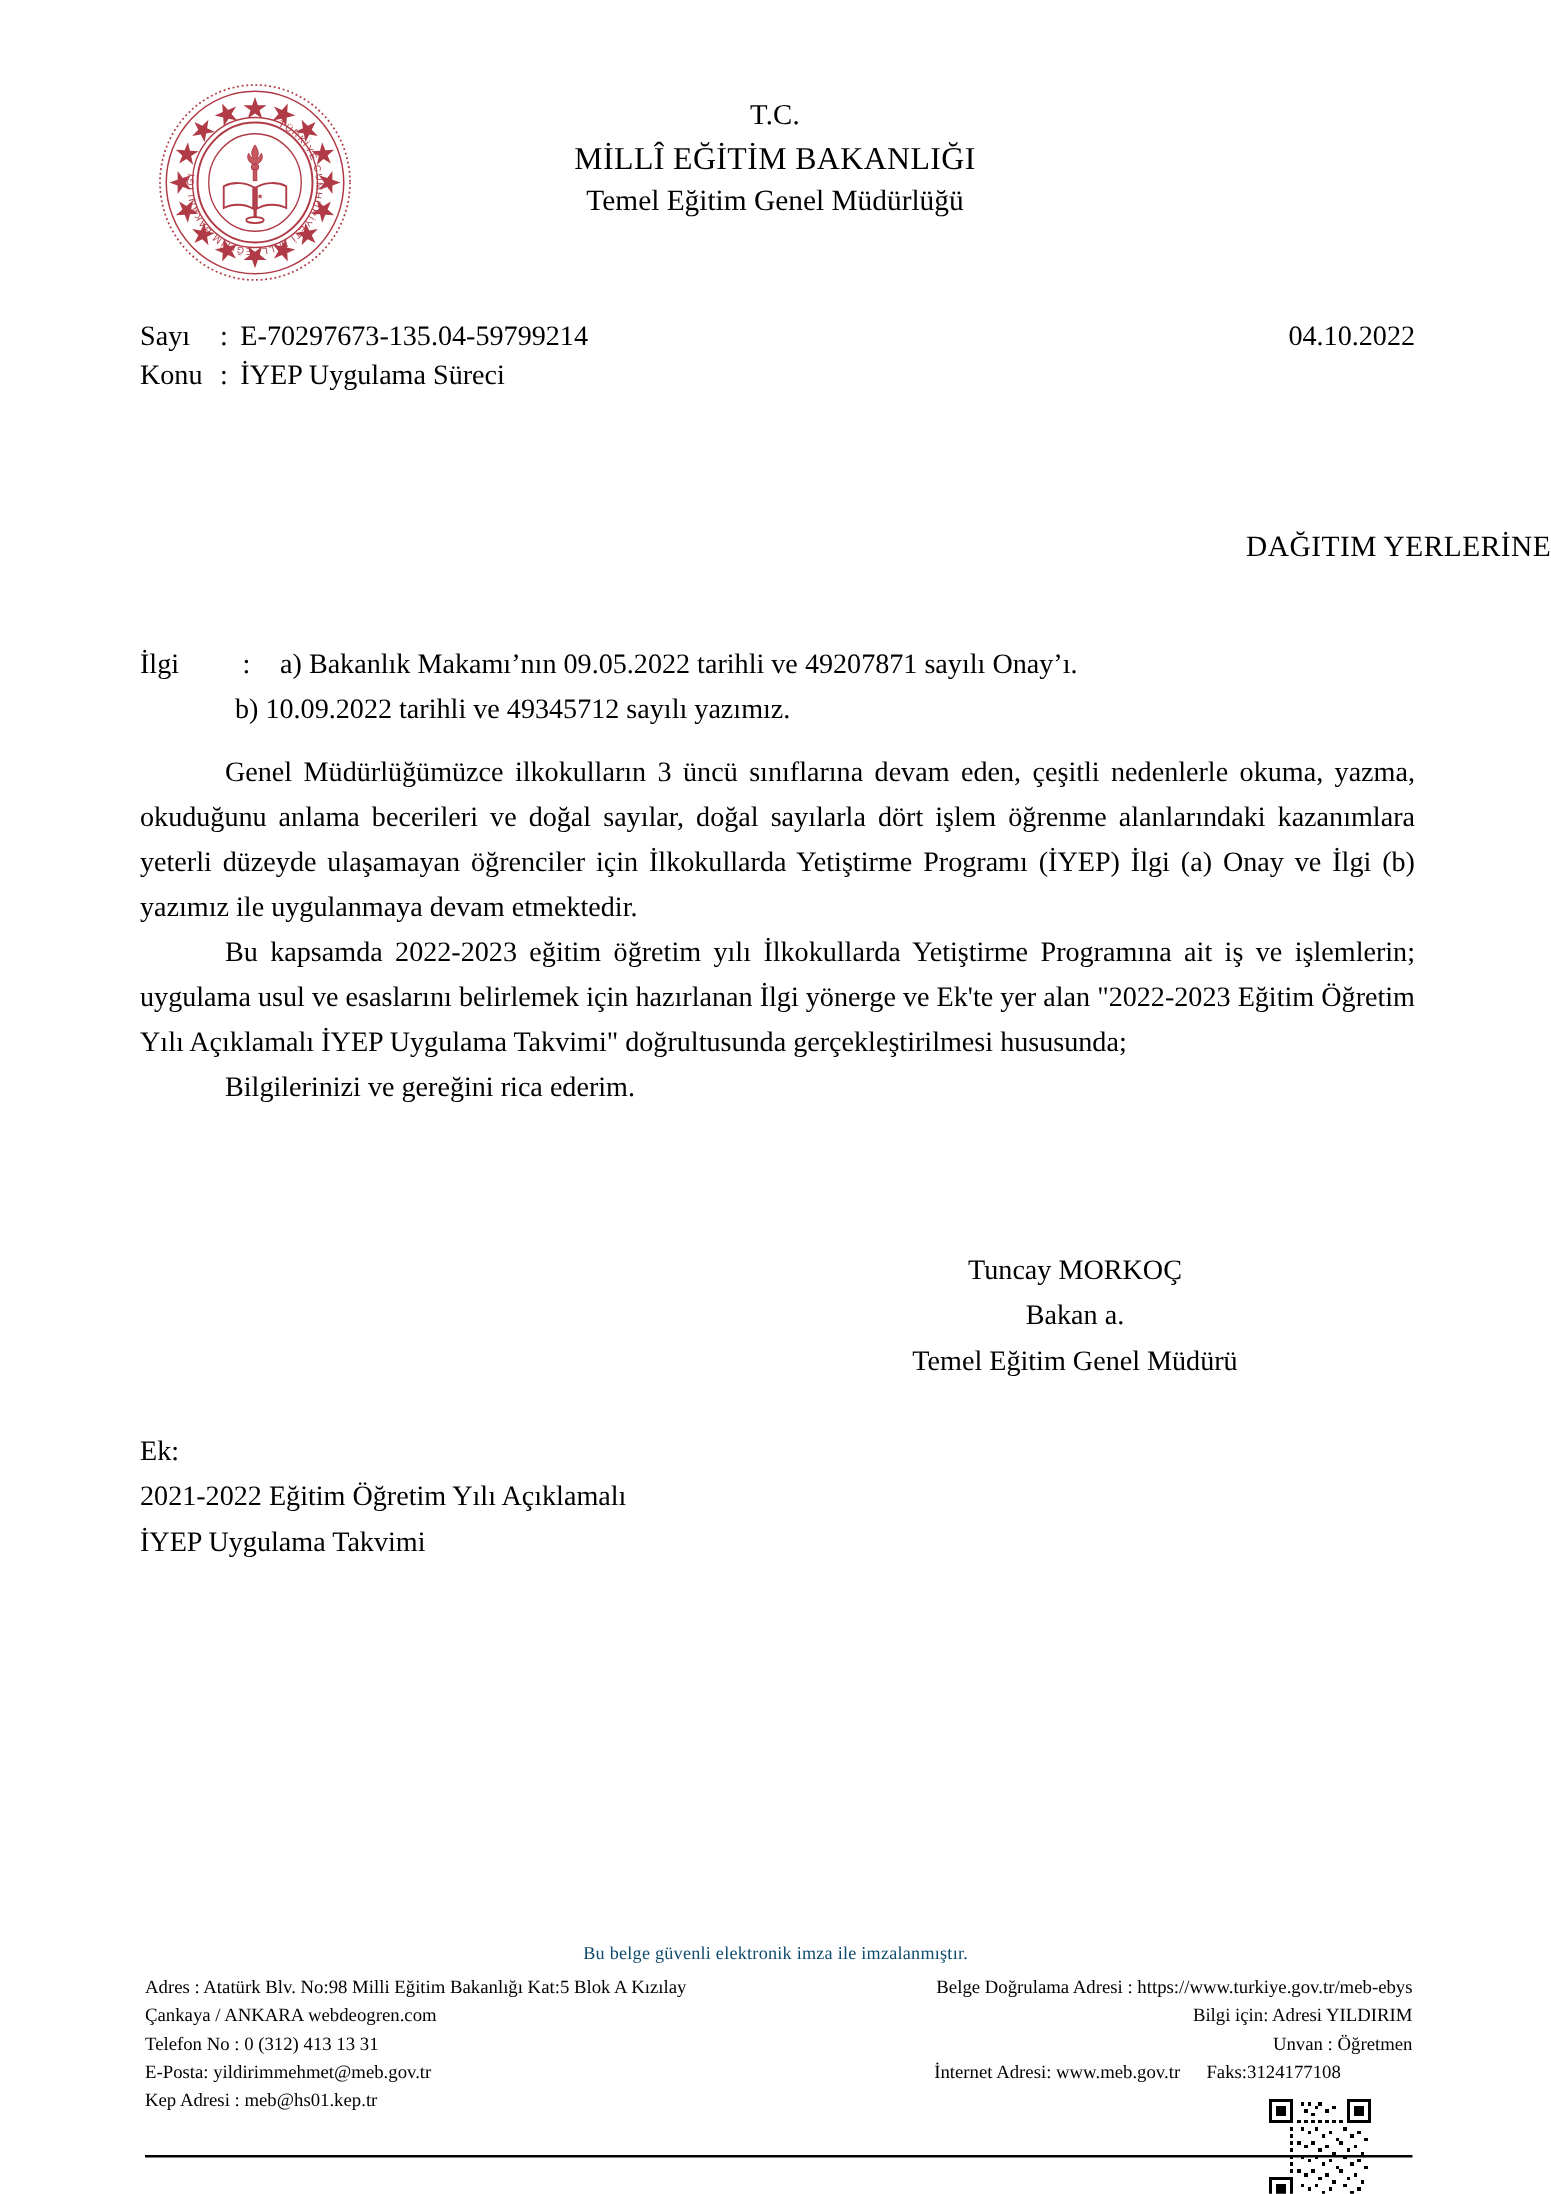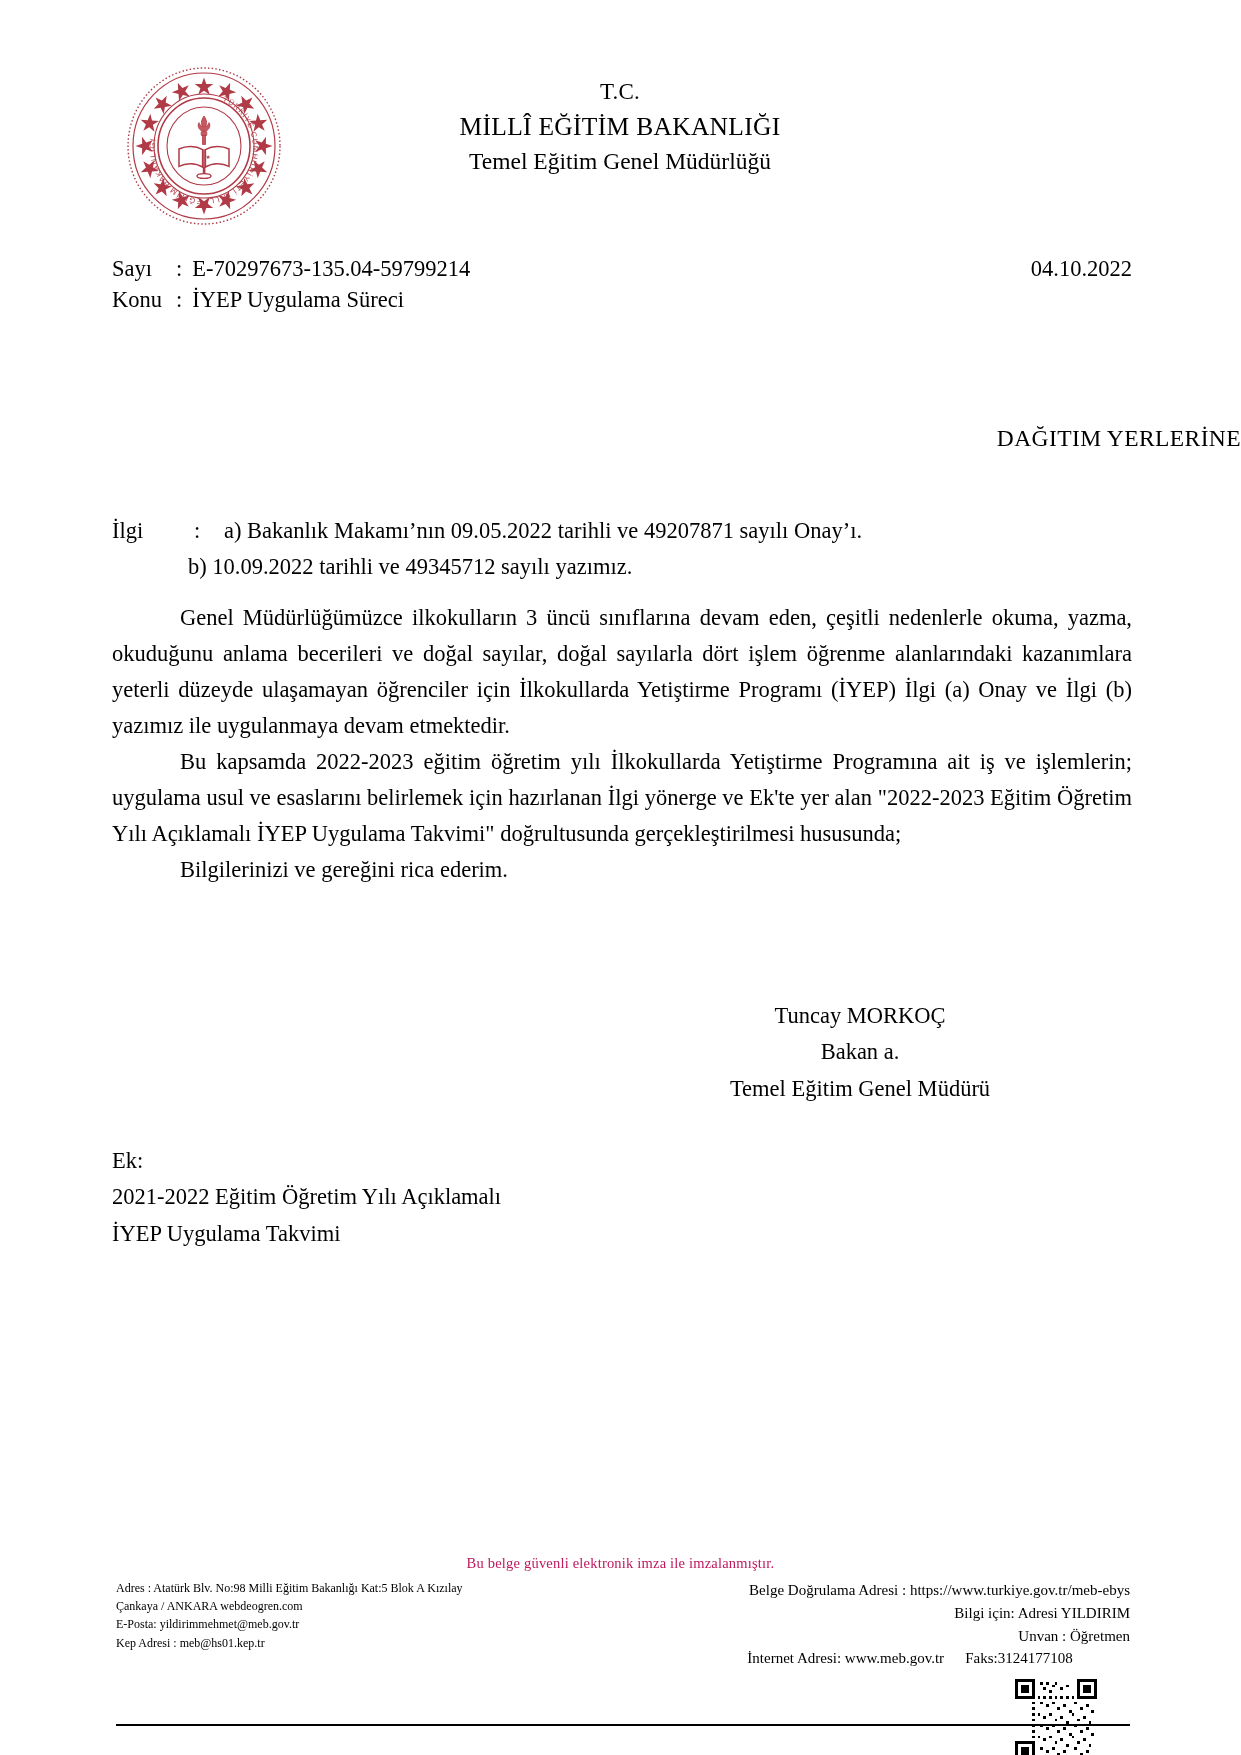--- a/index.html
+++ b/index.html
@@ -150,37 +150,37 @@
     left: 0;
     width: 1241px;
     height: 200px;
   }
   .esign-note {
     position: absolute;
     top: 0;
     left: 0;
     width: 1241px;
     text-align: center;
-    color: #be185d;
+    color: #0c4a6e;
     font-size: 14.5px;
     letter-spacing: 0.2px;
   }
   .footer-cols {
     position: absolute;
     top: 24px;
     left: 0;
     width: 1241px;
     height: 140px;
   }
   .foot-left {
     position: absolute;
     left: 116px;
     top: 0;
     width: 560px;
-    font-size: 12px;
+    font-size: 15px;
     line-height: 1.52;
     text-align: left;
   }
   .foot-right {
     position: absolute;
     left: 690px;
     top: 0;
     width: 440px;
     font-size: 15px;
     line-height: 1.52;
@@ -329,20 +329,21 @@
 
   <div class="footer">
 
     <div class="esign-note">Bu belge güvenli elektronik imza ile imzalanmıştır.</div>
 
     <div class="footer-cols">
 
       <div class="foot-left">
         <div>Adres : Atatürk Blv. No:98 Milli Eğitim Bakanlığı Kat:5 Blok A Kızılay</div>
         <div>Çankaya / ANKARA webdeogren.com</div>
+        <div>Telefon No : 0 (312) 413 13 31</div>
         <div>E-Posta: yildirimmehmet@meb.gov.tr</div>
         <div>Kep Adresi : meb@hs01.kep.tr</div>
       </div>
 
       <div class="foot-right">
         <div>Belge Doğrulama Adresi : https://www.turkiye.gov.tr/meb-ebys</div>
         <div>Bilgi için: Adresi YILDIRIM</div>
         <div>Unvan : Öğretmen</div>
         <div class="row-split">
           <span>İnternet Adresi: www.meb.gov.tr</span>

